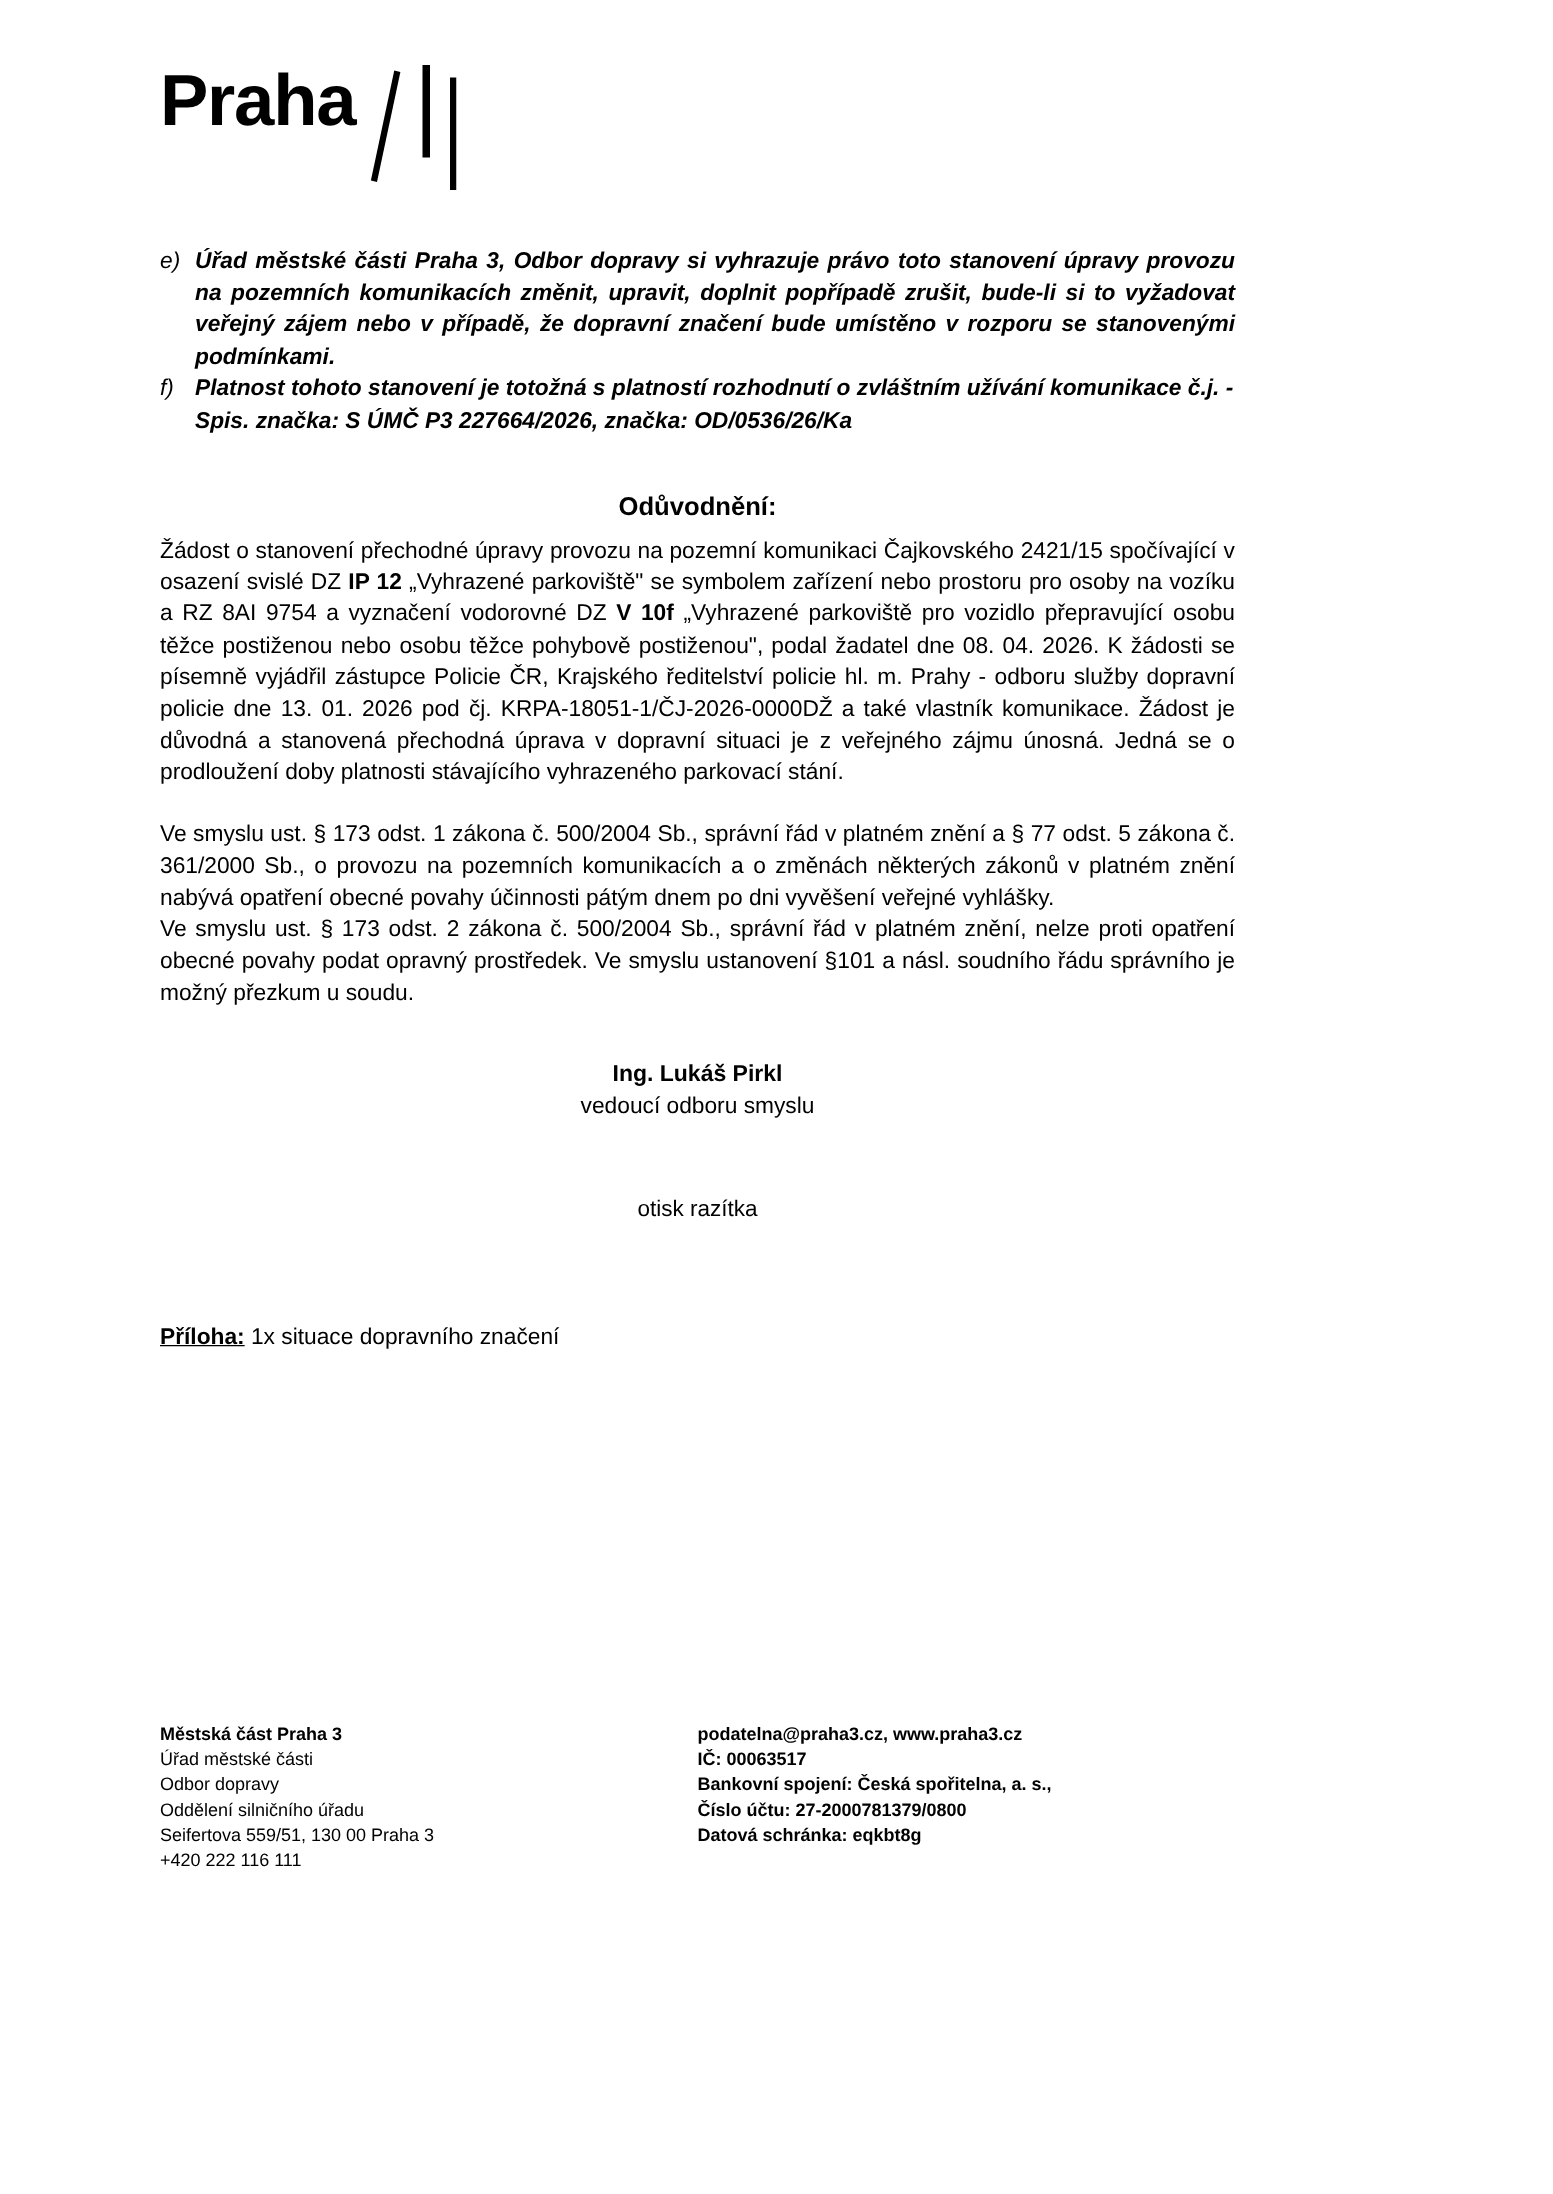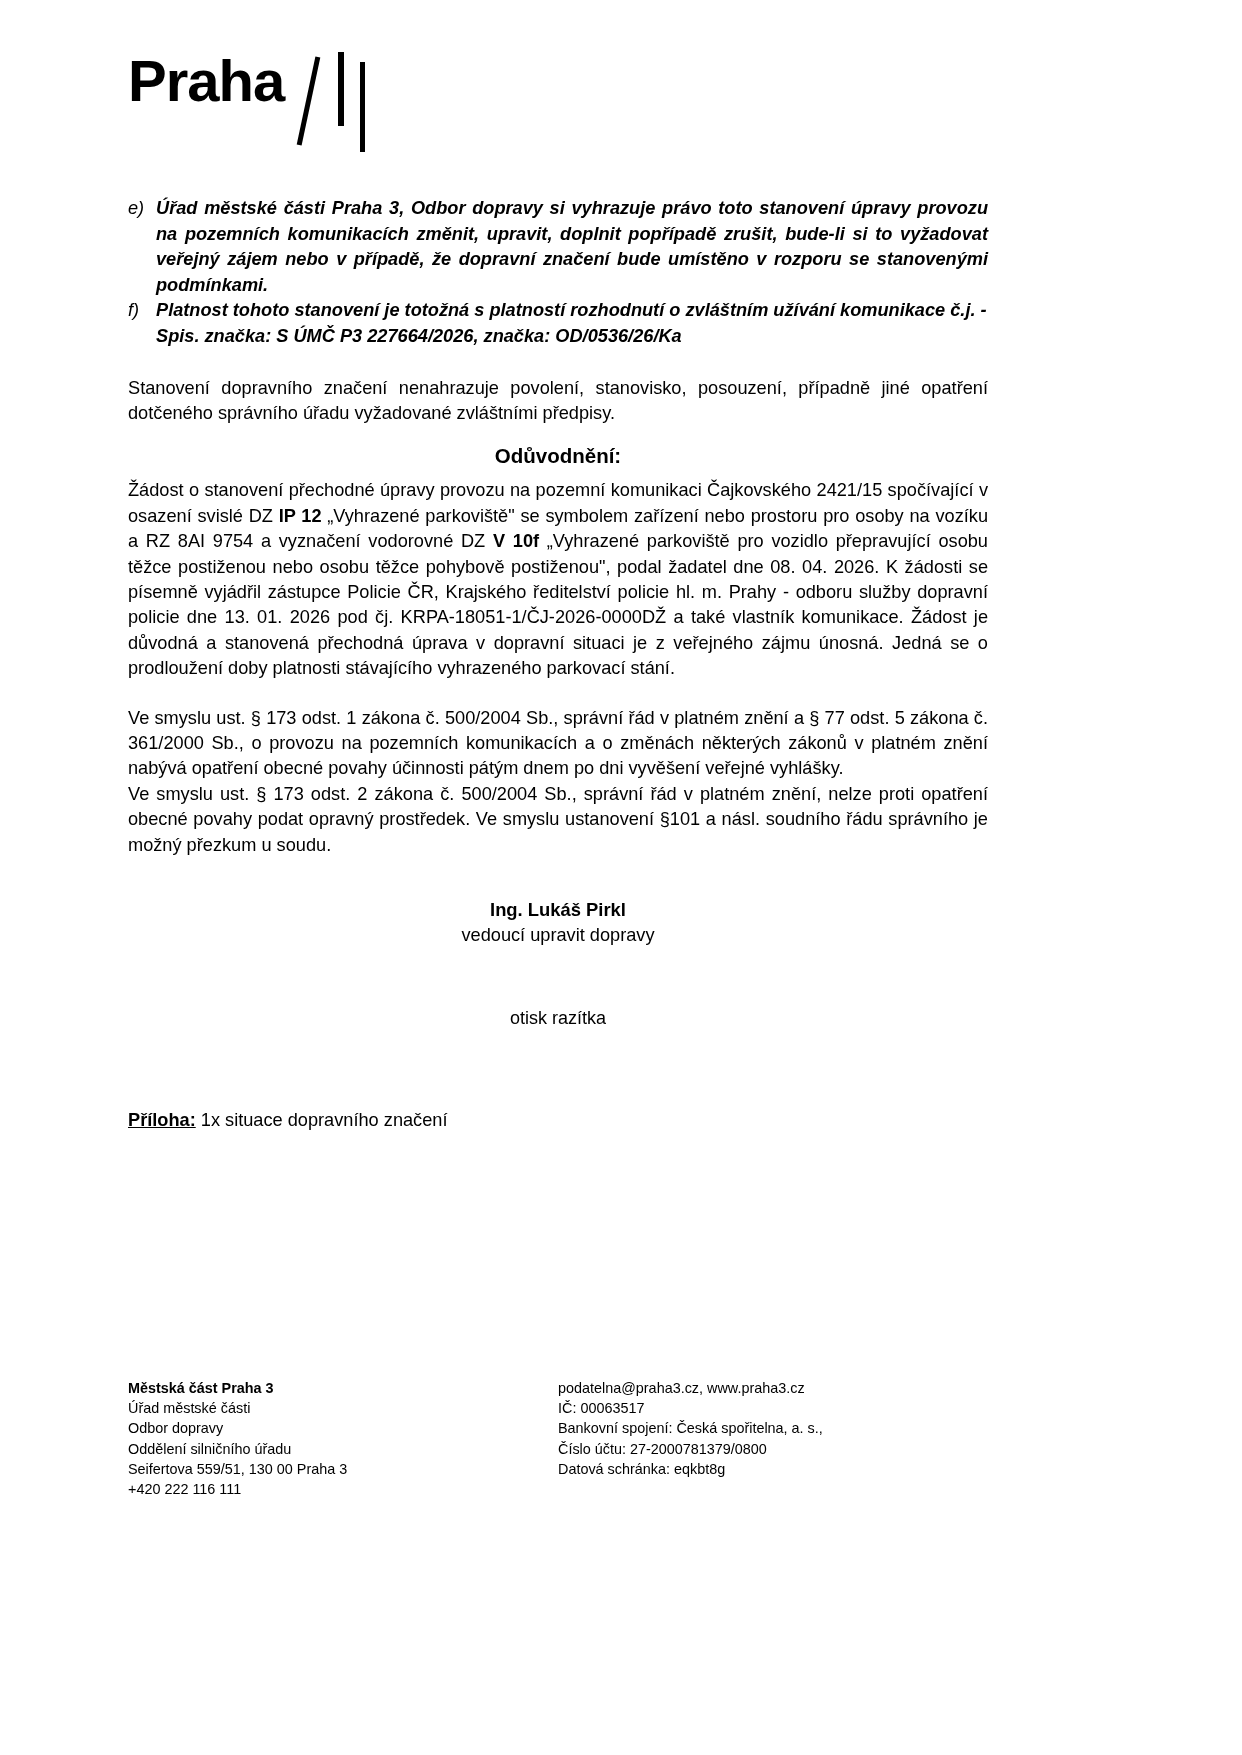--- a/index.html
+++ b/index.html
@@ -174,21 +174,21 @@
   .footer {
     position: absolute;
     left: 128px;
     top: 1378px;
     width: 880px;
     display: flex;
     font-size: 14.4px;
     line-height: 20.2px;
   }
   .footer-col-left { width: 430px; }
-  .footer-col-right { width: 430px; }
+  .footer-col-right { width: 430px; font-weight: bold; }
   .footer-strong { font-weight: bold; }
 </style>
 </head>
 <body>
 
 <div class="page">
 
   <div class="logo-block">
     <div class="logo-word">Praha</div>
     <div class="logo-marks">
@@ -205,41 +205,40 @@
       <div class="list-text">Úřad městské části Praha 3, Odbor dopravy si vyhrazuje právo toto stanovení úpravy provozu na pozemních komunikacích změnit, upravit, doplnit popřípadě zrušit, bude-li si to vyžadovat veřejný zájem nebo v případě, že dopravní značení bude umístěno v rozporu se stanovenými podmínkami.</div>
     </div>
 
     <div class="list-row">
       <div class="list-marker">f)</div>
       <div class="list-text nojust">Platnost tohoto stanovení je totožná s platností rozhodnutí o zvláštním užívání komunikace č.j. - Spis. značka: S ÚMČ P3 227664/2026, značka: OD/0536/26/Ka</div>
     </div>
 
     <div class="spacer-md"></div>
 
-    <p class="para">Stanovení dopravního značení nenahrazuje povolení, stanovisko, posouzení, případně jiné opatření dotčeného správního úřadu vyžadované zvláštními předpisy.</p>
 
     <div class="spacer-sm"></div>
 
     <p class="heading">Odůvodnění:</p>
 
     <div class="spacer-sm" style="height:8px"></div>
 
     <p class="para"><span>Žádost o stanovení přechodné úpravy provozu na pozemní komunikaci Čajkovského 2421/15 spočívající v osazení svislé DZ </span><b>IP 12</b><span> „Vyhrazené parkoviště" se symbolem zařízení nebo prostoru pro osoby na vozíku a RZ 8AI 9754 a vyznačení vodorovné DZ </span><b>V 10f</b><span> „Vyhrazené parkoviště pro vozidlo přepravující osobu těžce postiženou nebo osobu těžce pohybově postiženou", podal žadatel dne 08. 04. 2026. K žádosti se písemně vyjádřil zástupce Policie ČR, Krajského ředitelství policie hl. m. Prahy - odboru služby dopravní policie dne 13. 01. 2026 pod čj. KRPA-18051-1/ČJ-2026-0000DŽ a také vlastník komunikace. Žádost je důvodná a stanovená přechodná úprava v dopravní situaci je z veřejného zájmu únosná. Jedná se o prodloužení doby platnosti stávajícího vyhrazeného parkovací stání.</span></p>
 
     <div class="spacer-sm"></div>
 
 
     <div class="spacer-sm" style="height:8px"></div>
 
     <p class="para">Ve smyslu ust. § 173 odst. 1 zákona č. 500/2004 Sb., správní řád v platném znění a § 77 odst. 5 zákona č. 361/2000 Sb., o provozu na pozemních komunikacích a o změnách některých zákonů v platném znění nabývá opatření obecné povahy účinnosti pátým dnem po dni vyvěšení veřejné vyhlášky.</p>
     <p class="para">Ve smyslu ust. § 173 odst. 2 zákona č. 500/2004 Sb., správní řád v platném znění, nelze proti opatření obecné povahy podat opravný prostředek. Ve smyslu ustanovení §101 a násl. soudního řádu správního je možný přezkum u soudu.</p>
 
     <div class="sig-block">
       <div class="sig-name">Ing. Lukáš Pirkl</div>
-      <div class="sig-role">vedoucí upravit dopravy</div>
+      <div class="sig-role">vedoucí odboru smyslu</div>
     </div>
 
     <div class="stamp-note">otisk razítka</div>
 
     <div class="attach">
       <span class="attach-label">Příloha:</span>
       <span>1x situace dopravního značení</span>
     </div>
 
 

